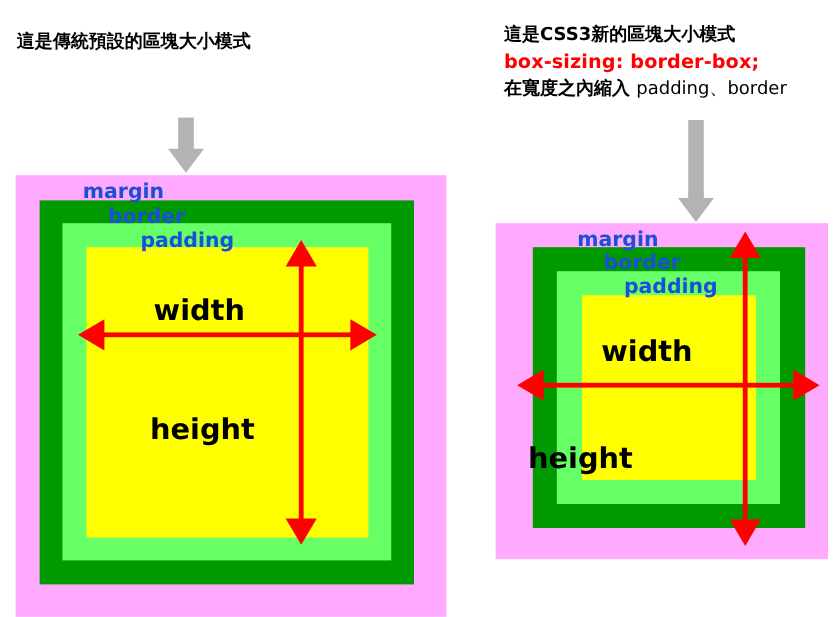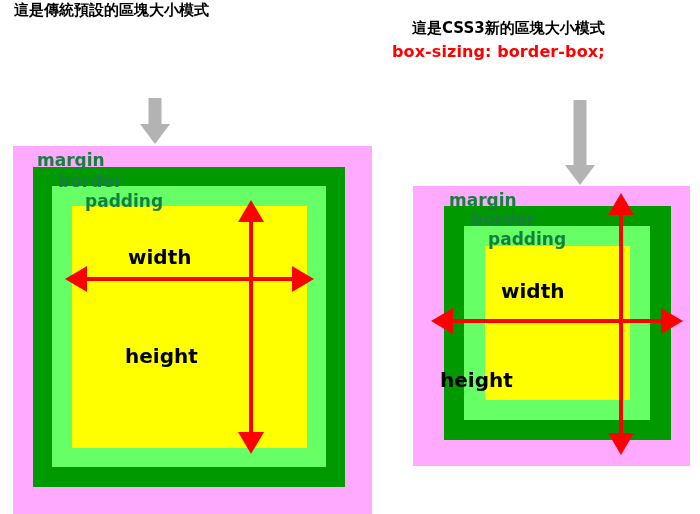--- a/index.html
+++ b/index.html
@@ -27,22 +27,22 @@
   .caption .ln-normal { font-weight: bold; font-size: 15px; }
   .caption .ln-code {
     font-weight: bold;
     font-size: 16px;
     color: #ff0000;
     letter-spacing: 0.1px;
   }
   .caption .ln-mixed { font-weight: bold; font-size: 15px; }
   .caption .ln-mixed .latin { font-weight: normal; font-size: 15px; }
 
-  #caption-left  { left: 14px;  top: 0; text-align: center; }
-  #caption-right { left: 392px; top: 18px; text-align: right; }
+  #caption-left  { left: 14px;  top: 24px; text-align: center; }
+  #caption-right { left: 420px; top: 18px; }
 
   
   .gray-arrow { position: absolute; }
   .gray-arrow .shaft {
     position: absolute;
     background: #b3b3b3;
     left: 50%;
     transform: translateX(-50%);
     top: 0;
   }
@@ -71,23 +71,24 @@
   }
   .layer-margin  { background: #ffaaff; }
   .layer-border  { background: #009900; }
   .layer-padding { background: #66ff66; }
   .layer-content { background: #ffff00; }
 
   .layer-label {
     position: absolute;
     font-weight: bold;
     font-size: 17px;
-    color: #15803d;
+    color: #1d4ed8;
     white-space: nowrap;
     line-height: 1;
+    margin-left: 32px;
   }
 
   
   .red-arrow { position: absolute; }
   .red-arrow .line-h {
     position: absolute;
     background: #ff0000;
     height: 4px;
     top: 50%;
     margin-top: -2px;
@@ -120,21 +121,21 @@
   }
   .ah-down {
     border-left: 13px solid transparent;
     border-right: 13px solid transparent;
     border-top: 22px solid #ff0000;
     bottom: 0; left: 50%; margin-left: -13px;
   }
   .dim-label {
     position: absolute;
     font-weight: bold;
-    font-size: 20px;
+    font-size: 24px;
     color: #000000;
     white-space: nowrap;
     line-height: 1;
   }
 
   
   #diagram-left { left: 13px; top: 146px; width: 359px; height: 368px; }
   #left-margin  { left: 0;   top: 0;   width: 359px; height: 368px; }
   #left-border  { left: 20px; top: 21px; width: 312px; height: 320px; }
   #left-padding { left: 39px; top: 40px; width: 274px; height: 281px; }
@@ -168,20 +169,21 @@
 </head>
 <body>
 
 <div class="caption" id="caption-left">
   <span class="line ln-normal">這是傳統預設的區塊大小模式</span>
 </div>
 
 <div class="caption" id="caption-right">
   <span class="line ln-normal">這是CSS3新的區塊大小模式</span>
   <span class="line ln-code">box-sizing: border-box;</span>
+  <span class="line ln-mixed"><span>在寬度之內縮入</span>&nbsp;<span class="latin">padding、border</span></span>
 </div>
 
 <div class="gray-arrow" id="gray-arrow-left">
   <div class="shaft"></div>
   <div class="head"></div>
 </div>
 <div class="gray-arrow" id="gray-arrow-right">
   <div class="shaft"></div>
   <div class="head"></div>
 </div>

